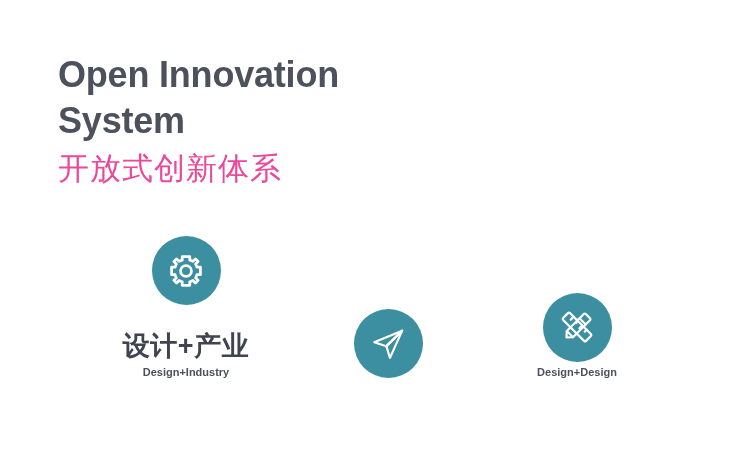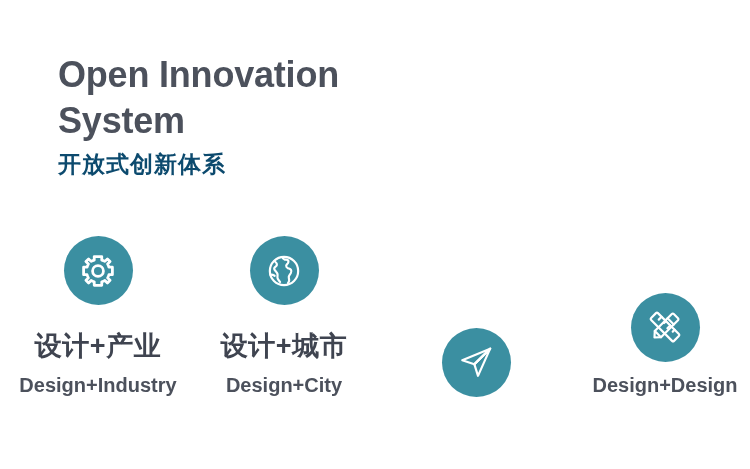--- a/index.html
+++ b/index.html
@@ -32,23 +32,23 @@
   .title-en {
     font-size: 36px;
     font-weight: bold;
     color: #4c515c;
     line-height: 1.28;
     letter-spacing: -0.2px;
     margin: 0;
     white-space: pre-line;
   }
   .title-zh {
-    font-size: 23px;
-    font-weight: bold;
-    color: #0c4a6e;
+    font-size: 31px;
+    font-weight: normal;
+    color: #ec4899;
     line-height: 1.25;
     margin: 6px 0 0 0;
     letter-spacing: 1px;
   }
 
   
   .pillars {
     position: absolute;
     left: 0;
     top: 236px;
@@ -86,22 +86,22 @@
   .pillar-label-zh {
     margin-top: 27px;
     font-size: 27px;
     font-weight: bold;
     color: #3f4450;
     line-height: 1.1;
     letter-spacing: 0.5px;
     white-space: nowrap;
   }
   .pillar-label-en {
-    margin-top: 12px;
-    font-size: 20px;
+    margin-top: 4px;
+    font-size: 11px;
     font-weight: bold;
     color: #4c515c;
     line-height: 1.15;
     white-space: nowrap;
   }
 </style>
 </head>
 <body>
 
 <div class="slide">
@@ -127,40 +127,20 @@
                      a13 13 0 0 0-1.5-3.6 l2.85-2.85 l-3.05-3.05 l-2.85 2.85
                      a13 13 0 0 0-3.6-1.5 v-4.0 z"></path>
             <circle cx="24" cy="24" r="6.2"></circle>
           </svg>
         </span>
       </div>
       <div class="pillar-label-zh">设计+产业</div>
       <div class="pillar-label-en">Design+Industry</div>
     </div>
 
-    <div class="pillar pillar-1">
-      <div class="icon-circle">
-        <span>
-          <svg width="40" height="40" viewBox="0 0 48 48" fill="none" stroke="#ffffff" stroke-width="2.6" stroke-linecap="round" stroke-linejoin="round">
-            <circle cx="24" cy="24" r="17"></circle>
-            <path d="M12.5 12.0 c2.0 1.6 3.2 3.0 3.0 4.6 c-0.2 1.7 -2.2 2.0 -3.0 3.4
-                     c-0.8 1.4 0.4 3.0 1.6 4.2 c1.3 1.3 2.2 2.6 2.2 4.4
-                     c0 1.8 -0.6 3.2 0.2 4.8 c0.7 1.4 2.0 2.4 2.8 3.9"></path>
-            <path d="M22.0 7.3 c0.3 1.8 1.6 2.7 2.9 3.0 c1.3 0.3 2.6 -0.2 3.6 0.6
-                     c1.0 0.8 0.9 2.2 0.3 3.4 c-0.7 1.3 -2.0 2.0 -2.2 3.4
-                     c-0.2 1.4 1.0 2.3 2.2 2.9 c1.3 0.6 2.8 0.8 3.6 2.0
-                     c0.8 1.2 0.4 2.8 -0.3 4.1 c-0.8 1.4 -2.0 2.5 -2.3 4.0
-                     c-0.3 1.5 0.4 2.9 0.4 4.4 c0 1.3 -0.5 2.4 -1.4 3.4"></path>
-            <path d="M7.6 28.5 c2.0 -0.4 3.6 0.3 5.2 1.2"></path>
-          </svg>
-        </span>
-      </div>
-      <div class="pillar-label-zh">设计+城市</div>
-      <div class="pillar-label-en">Design+City</div>
-    </div>
 
     <div class="pillar pillar-2">
       <div class="icon-circle">
         <span>
           <svg width="40" height="40" viewBox="0 0 48 48" fill="none" stroke="#ffffff" stroke-width="2.6" stroke-linecap="round" stroke-linejoin="round">
             <path d="M41.0 8.0 L7.5 21.8 L22.0 26.6 Z"></path>
             <path d="M41.0 8.0 L22.0 26.6 L26.4 40.6 Z"></path>
             <path d="M22.0 26.6 L41.0 8.0"></path>
           </svg>
         </span>

